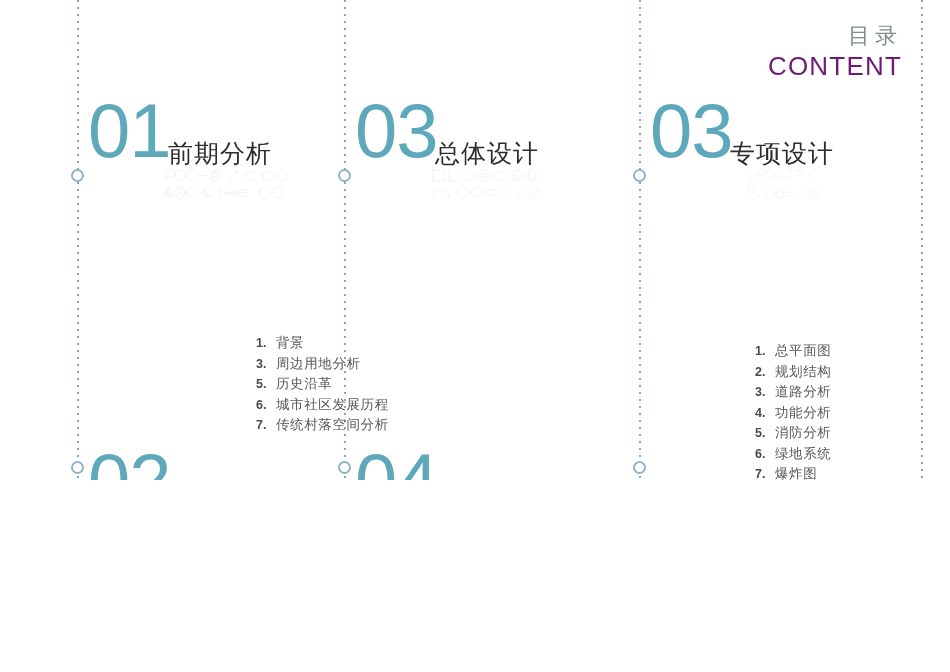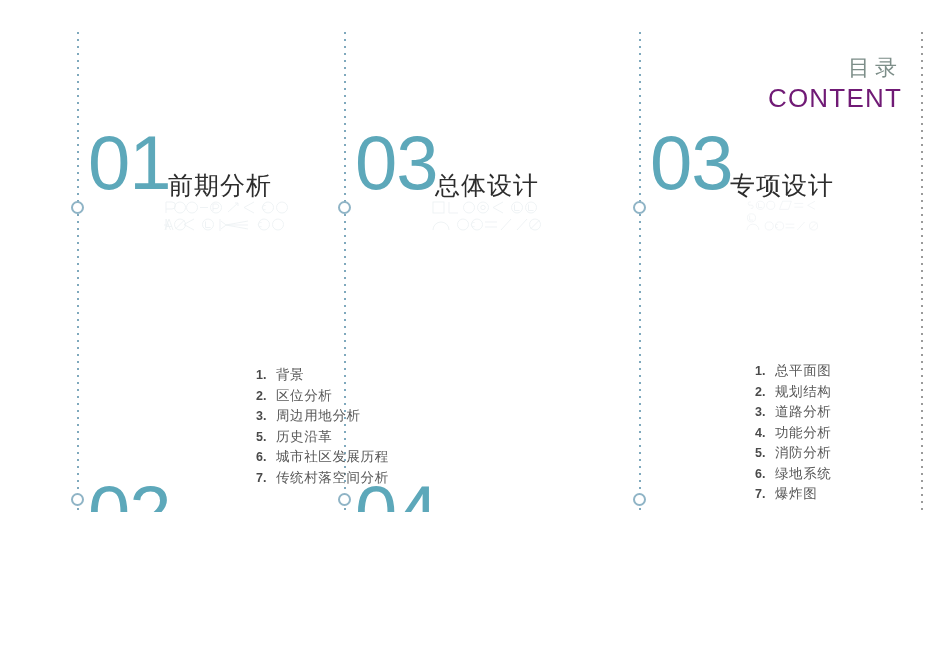--- a/index.html
+++ b/index.html
@@ -7,21 +7,20 @@
     padding: 0;
     background: #ffffff;
   }
   .slide {
     position: relative;
     width: 950px;
     height: 480px;
     background: #ffffff;
     overflow: hidden;
     font-family: "Liberation Serif", "DejaVu Serif", serif;
-    margin-top: 32px;
   }
 
   
   .header {
     position: absolute;
     top: 24px;
     right: 48px;
     text-align: right;
     line-height: 1.05;
   }
@@ -142,21 +141,21 @@
   }
 
   
   .col1 { left: 88px; }
   .col2 { left: 355px; }
   .col3 { left: 650px; }
   .row1 { top: 115px; }
   .row2 { top: 465px; }
 
   .list1 { left: 168px; top: 218px; }
-  .list3 { left: 400px; top: 214px; }
+  .list3 { left: 400px; top: 226px; }
 </style>
 </head>
 <body>
 
 <div class="slide">
 
   <div class="header">
     <span class="cn">目录</span>
     <span class="en">CONTENT</span>
   </div>
@@ -200,21 +199,20 @@
           <path d="M56 20 v12 M62 26 h22 M62 26 l-5 -4 M62 26 l-5 4 M62 26 l22 -4 M62 26 l22 4"></path>
           <circle cx="100" cy="25.5" r="5.5"></circle>
             <path d="M97.5 23.5 a2.5 2.2 0 1 0 0 4.2"></path>
           <circle cx="114" cy="25.5" r="5.5"></circle>
           <circle cx="8" cy="40" r="5.5"></circle>
         </g>
       </svg>
     </div>
     <ol class="items list1">
         <li><span class="idx">1.</span><span class="txt">背景</span></li>
-        <li><span class="idx">2.</span><span class="txt">区位分析</span></li>
         <li><span class="idx">3.</span><span class="txt">周边用地分析</span></li>
         <li><span class="idx">5.</span><span class="txt">历史沿革</span></li>
         <li><span class="idx">6.</span><span class="txt">城市社区发展历程</span></li>
         <li><span class="idx">7.</span><span class="txt">传统村落空间分析</span></li>
       </ol>
   </div>
 
   <div class="sec col2 row1">
     <div class="sec-head">
       <span class="big-num">03</span>

